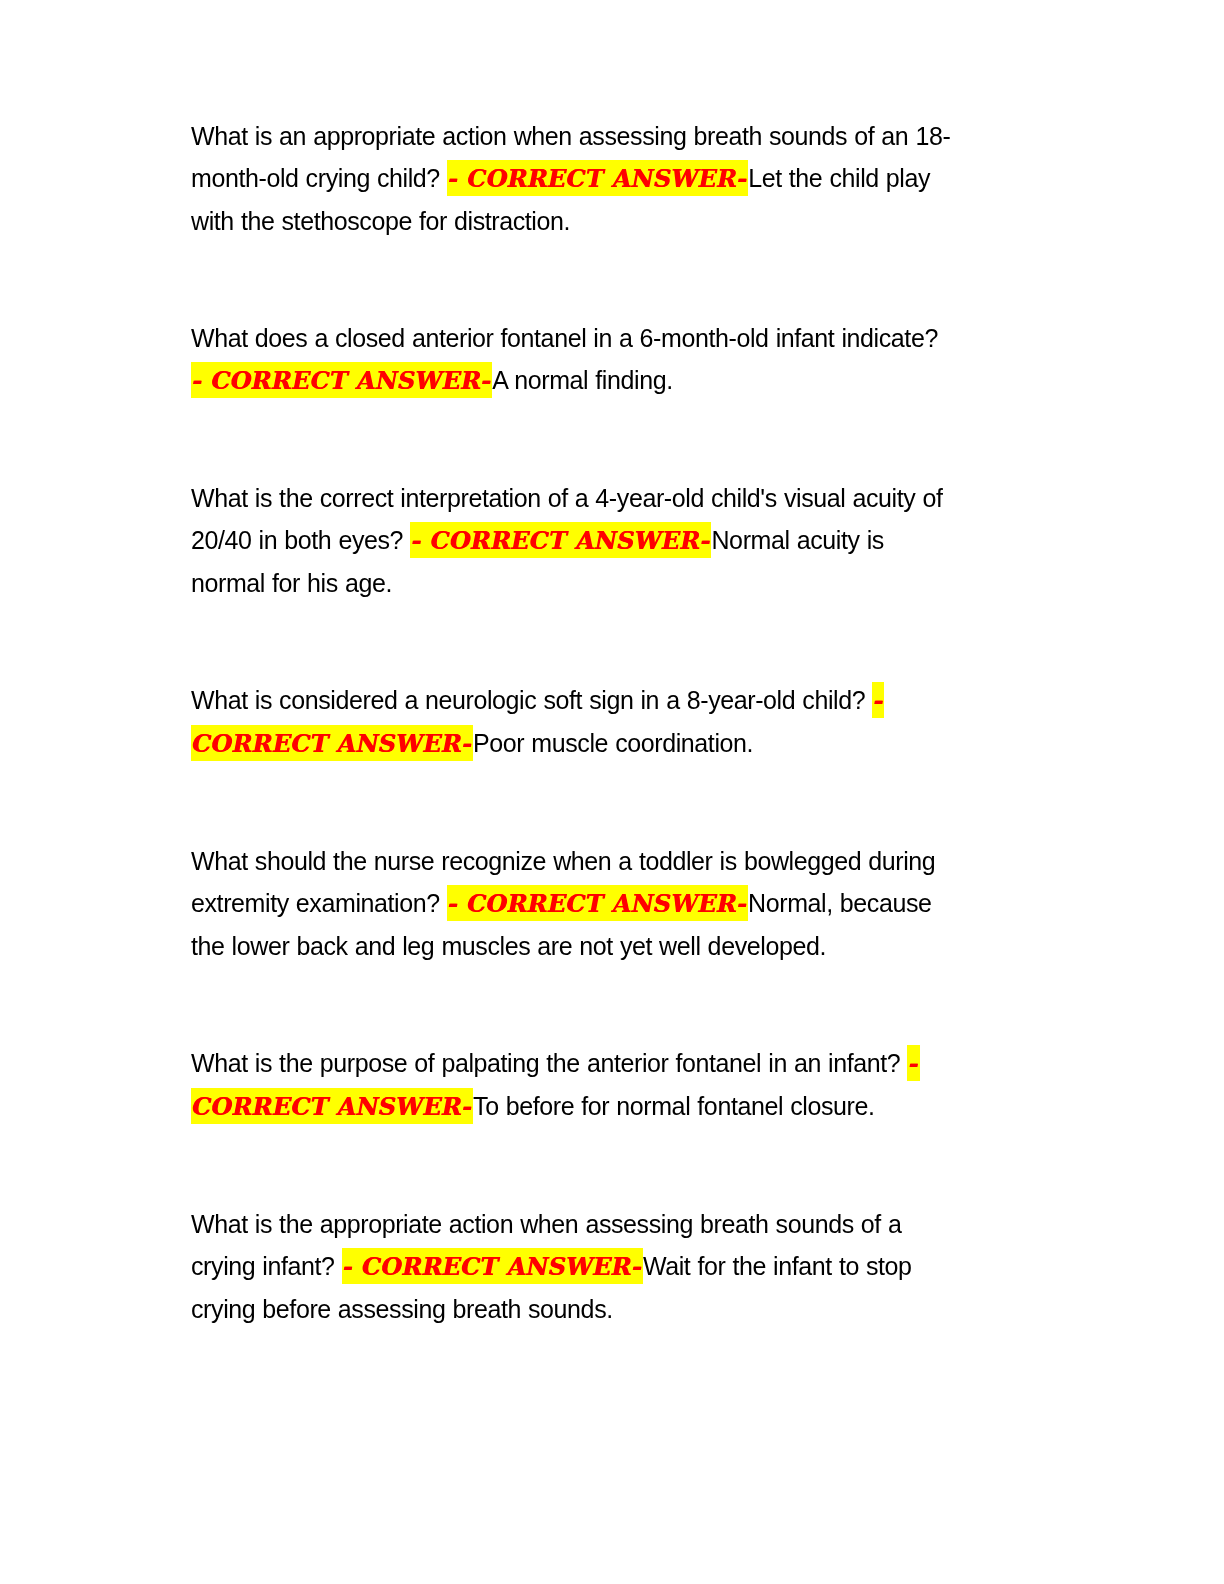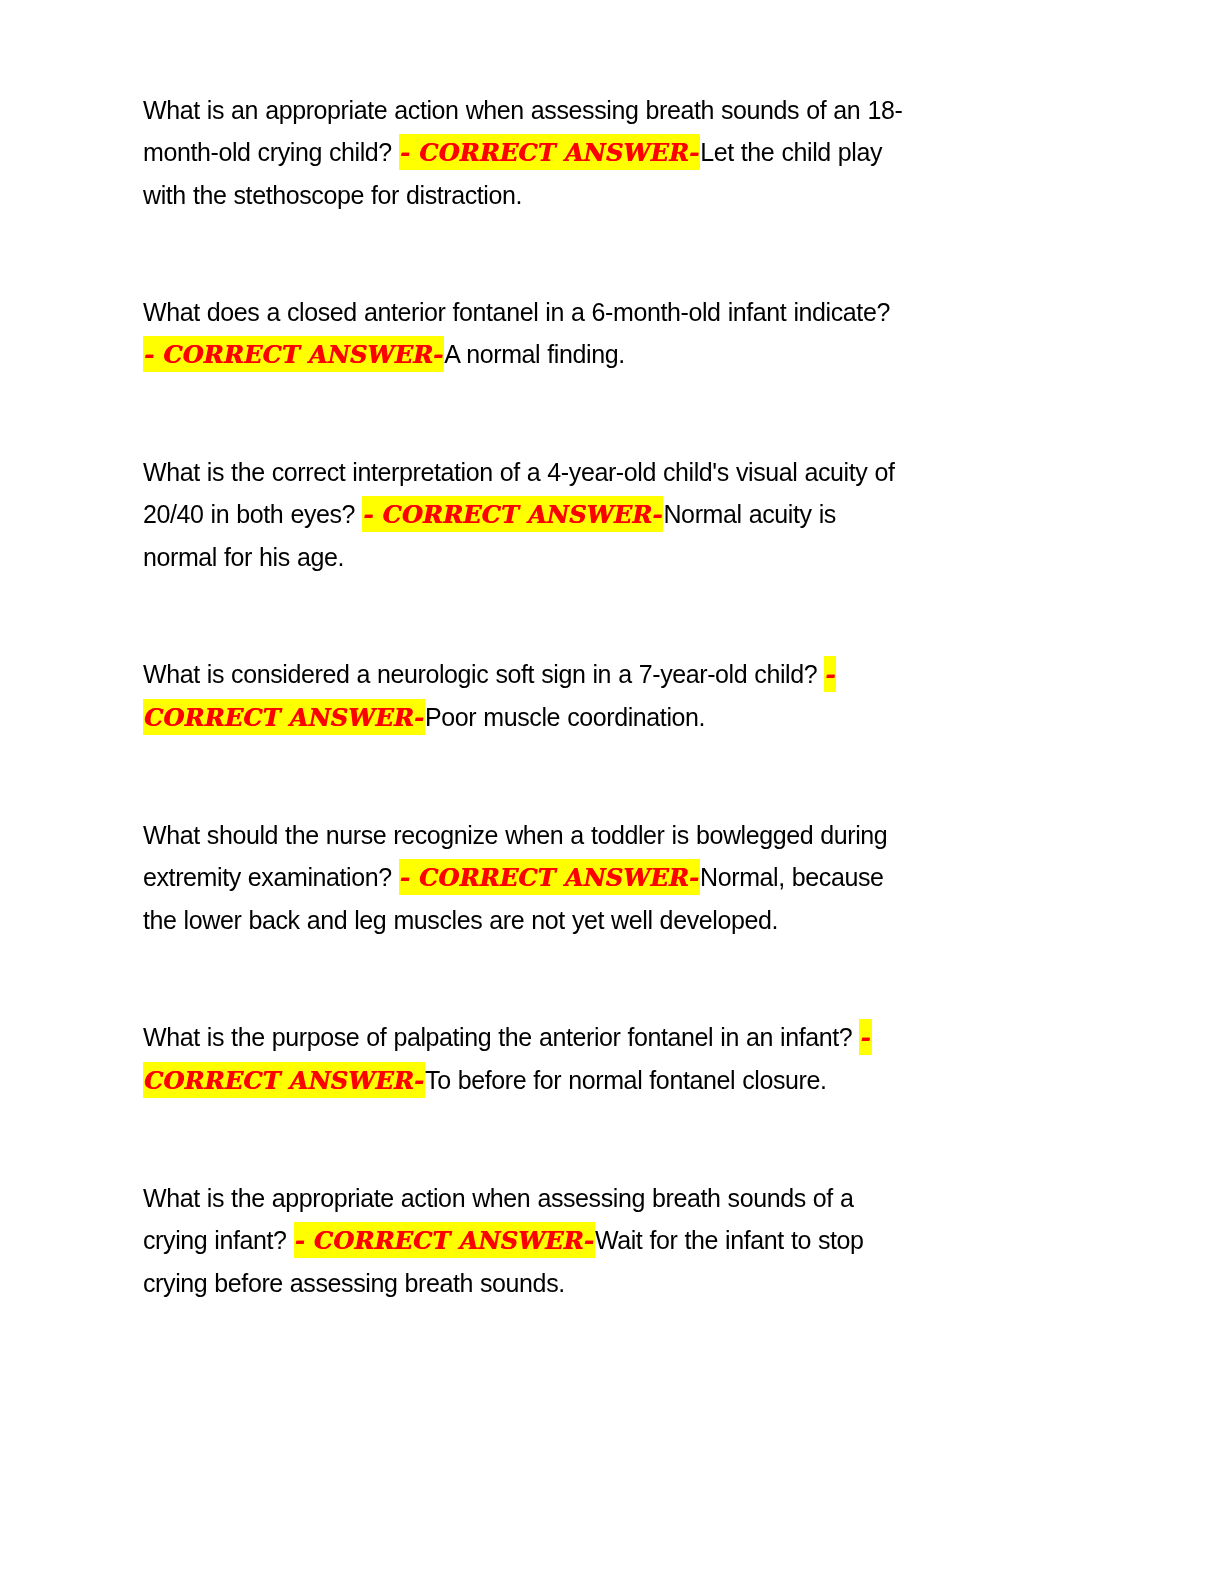--- a/index.html
+++ b/index.html
@@ -10,22 +10,23 @@
   body {
     width: 1224px;
     height: 1584px;
     overflow: hidden;
     font-family: "Liberation Sans", sans-serif;
   }
   .page {
     box-sizing: border-box;
     width: 1048px;
     height: 1584px;
-    padding: 89px 141px 0 143px;
+    padding: 115px 141px 0 143px;
     background: #ffffff;
+    margin-left: 48px;
   }
   p.qa {
     margin: 0 0 75px 0;
     font-size: 25px;
     letter-spacing: -0.4px;
     line-height: 42px;
     color: #000000;
     word-spacing: 0.5px;
   }
   p.qa:last-child {
@@ -48,17 +49,17 @@
     -webkit-box-decoration-break: clone;
   }
 </style>
 </head>
 <body>
 
 <div class="page">
     <p class="qa"><span class="q">What is an appropriate action when assessing breath sounds of an 18-month-old crying child?</span> <span class="marker">- CORRECT ANSWER-</span><span class="a">Let the child play with the stethoscope for distraction.</span></p>
     <p class="qa"><span class="q">What does a closed anterior fontanel in a 6-month-old infant indicate?</span> <span class="marker">- CORRECT ANSWER-</span><span class="a">A normal finding.</span></p>
     <p class="qa"><span class="q">What is the correct interpretation of a 4-year-old child's visual acuity of 20/40 in both eyes?</span> <span class="marker">- CORRECT ANSWER-</span><span class="a">Normal acuity is normal for his age.</span></p>
-    <p class="qa"><span class="q">What is considered a neurologic soft sign in a 7-year-old child?</span> <span class="marker">- CORRECT ANSWER-</span><span class="a">Poor muscle coordination.</span></p>
+    <p class="qa"><span class="q">What is considered a neurologic soft sign in a 8-year-old child?</span> <span class="marker">- CORRECT ANSWER-</span><span class="a">Poor muscle coordination.</span></p>
     <p class="qa"><span class="q">What should the nurse recognize when a toddler is bowlegged during extremity examination?</span> <span class="marker">- CORRECT ANSWER-</span><span class="a">Normal, because the lower back and leg muscles are not yet well developed.</span></p>
     <p class="qa"><span class="q">What is the purpose of palpating the anterior fontanel in an infant?</span> <span class="marker">- CORRECT ANSWER-</span><span class="a">To before for normal fontanel closure.</span></p>
     <p class="qa"><span class="q">What is the appropriate action when assessing breath sounds of a crying infant?</span> <span class="marker">- CORRECT ANSWER-</span><span class="a">Wait for the infant to stop crying before assessing breath sounds.</span></p>
   </div>
 
 </body></html>

